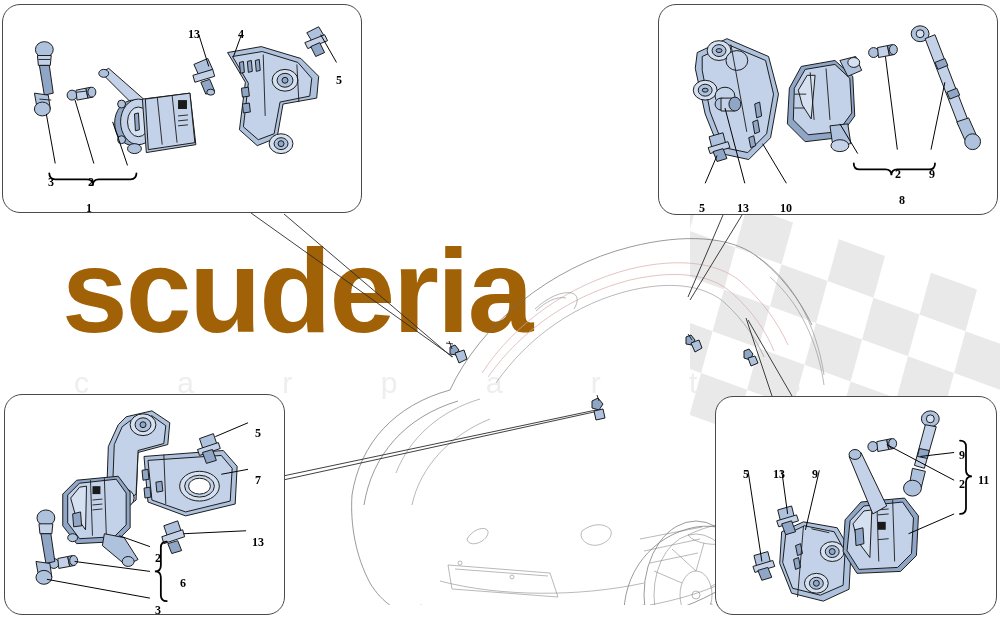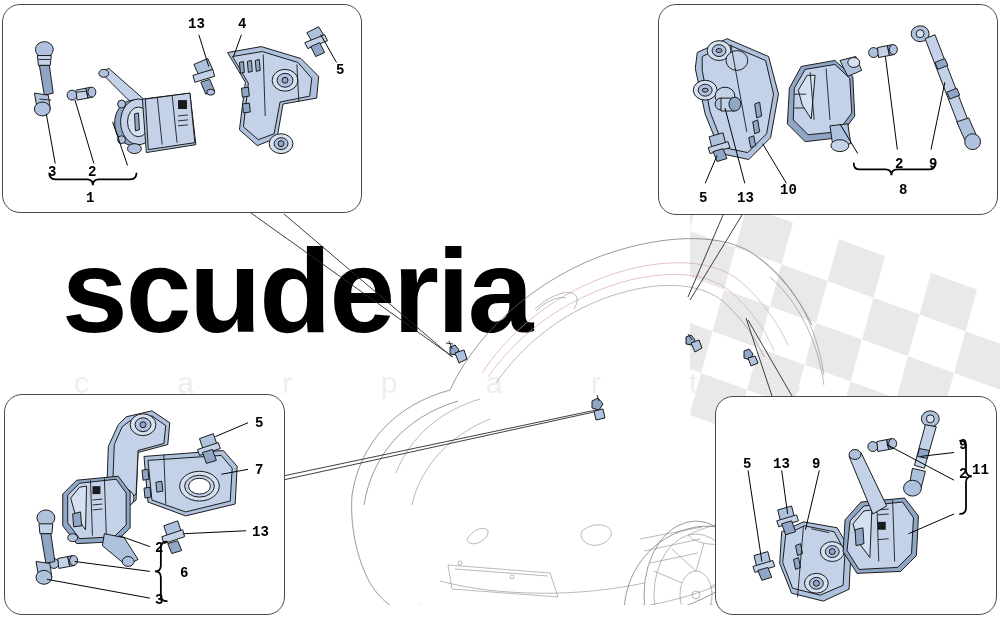--- a/index.html
+++ b/index.html
@@ -6,21 +6,21 @@
   body{
     font-family:"Liberation Sans", sans-serif;
     width:1000px;height:619px;overflow:hidden;position:relative;
   }
   #stage{position:relative;width:1000px;height:619px;background:#fff;overflow:hidden;}
 
   
   .wm-scuderia{
     position:absolute;left:62px;top:232px;
     font-size:118px;font-weight:700;letter-spacing:-2px;
-    color:#000000;line-height:1;user-select:none;white-space:nowrap;
+    color:#a16207;line-height:1;user-select:none;white-space:nowrap;
     font-family:"Liberation Sans", sans-serif;
   }
   .wm-carparts{
     position:absolute;left:74px;top:368px;
     font-size:30px;font-weight:400;letter-spacing:40px;
     color:#eeeeee;line-height:1;user-select:none;white-space:nowrap;
     font-family:"Liberation Sans", sans-serif;
   }
   .wm-flag{position:absolute;left:690px;top:205px;width:320px;height:230px;opacity:1;}
 
@@ -34,23 +34,24 @@
   }
   #panel-1{left:2px;  top:4px;   width:360px; height:209px;}
   #panel-2{left:658px;top:4px;   width:340px; height:211px;}
   #panel-3{left:4px;  top:394px; width:281px; height:221px;}
   #panel-4{left:715px;top:396px; width:282px; height:219px;}
 
   .panel-art{position:absolute;left:0;top:0;width:100%;height:100%;}
 
   
   .lbl{
-    position:absolute;font-size:14px;font-weight:700;color:#000;
+    position:absolute;font-size:12px;font-weight:700;color:#000;
     line-height:1;white-space:nowrap;user-select:none;
-    font-family:Liberation Mono, monospace;
+    font-family:Liberation Serif, serif;
+    margin-top:11px;
   }
 
   
   .ov{position:absolute;left:0;top:0;width:100%;height:100%;pointer-events:none;}
   .lead{stroke:#000;stroke-width:1;fill:none;}
   .brk{stroke:#000;stroke-width:1.8;fill:none;stroke-linecap:round;}
   .conn{stroke:#2a2a2a;stroke-width:0.9;fill:none;}
 
   
   .p-body{fill:#aec2de;stroke:#1a1a1a;stroke-width:1;}
@@ -359,21 +360,21 @@
       <path class="lead" d="M86 180 L 66 104"></path>
       <path class="lead" d="M128 180 L 104 140"></path>
       <path class="lead" d="M200 150 L 182 120"></path>
       <path class="lead" d="M240 146 L 228 52"></path>
       <path class="lead" d="M274 146 L 288 78"></path>
 
       <path class="brk" d="M196 160 q0 6 6 6 L 228 166 q6 0 6 6 q0 -6 6 -6 L 272 166 q6 0 6 -6"></path>
     </svg>
     <div class="lbl" style="left:40px;top:186px;">5</div>
     <div class="lbl" style="left:78px;top:186px;">13</div>
-    <div class="lbl" style="left:121px;top:178px;">10</div>
+    <div class="lbl" style="left:121px;top:186px;">10</div>
     <div class="lbl" style="left:236px;top:152px;">2</div>
     <div class="lbl" style="left:270px;top:152px;">9</div>
     <div class="lbl" style="left:240px;top:178px;">8</div>
   </div>
 
   <div class="panel" id="panel-3">
     <svg class="panel-art" viewBox="0 0 281 221">
 
       <g>
         <path class="p-body" d="M122 22 l26 -6 l18 12 l-2 22 l-30 8 l-2 48 l-16 12 l-14 -10 l2 -56 l10 -22 z"></path>
@@ -526,16 +527,16 @@
       <path class="lead" d="M240 84 L 172 48"></path>
       <path class="lead" d="M240 118 L 194 138"></path>
 
       <path class="brk" d="M246 44 q6 0 6 6 L 252 74 q0 6 6 6 q-6 0 -6 6 L 252 112 q0 6 -6 6"></path>
     </svg>
     <div class="lbl" style="left:27px;top:60px;">5</div>
     <div class="lbl" style="left:57px;top:60px;">13</div>
     <div class="lbl" style="left:96px;top:60px;">9</div>
     <div class="lbl" style="left:243px;top:41px;">9</div>
     <div class="lbl" style="left:243px;top:70px;">2</div>
-    <div class="lbl" style="left:256px;top:66px;text-align:center;">11</div>
+    <div class="lbl" style="left:262px;top:66px;text-align:center;">11</div>
   </div>
 
 </div>
 
 </body></html>

